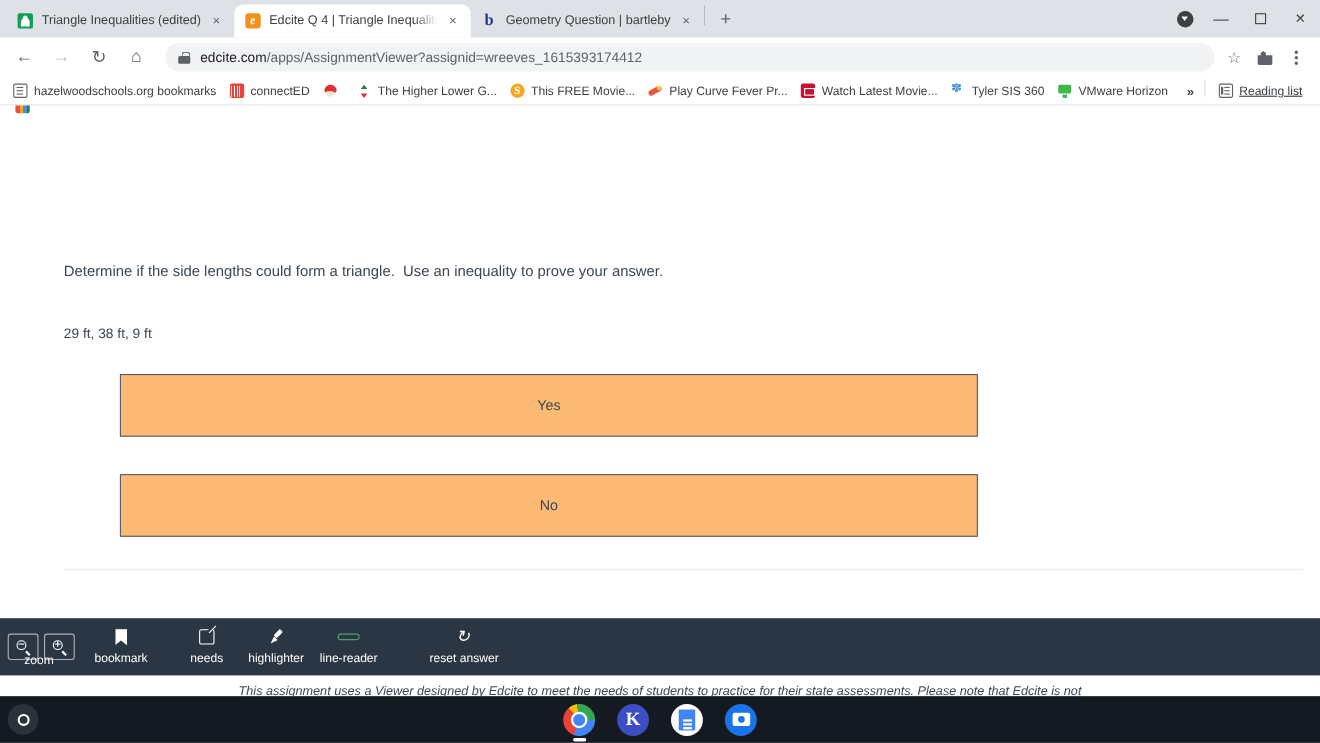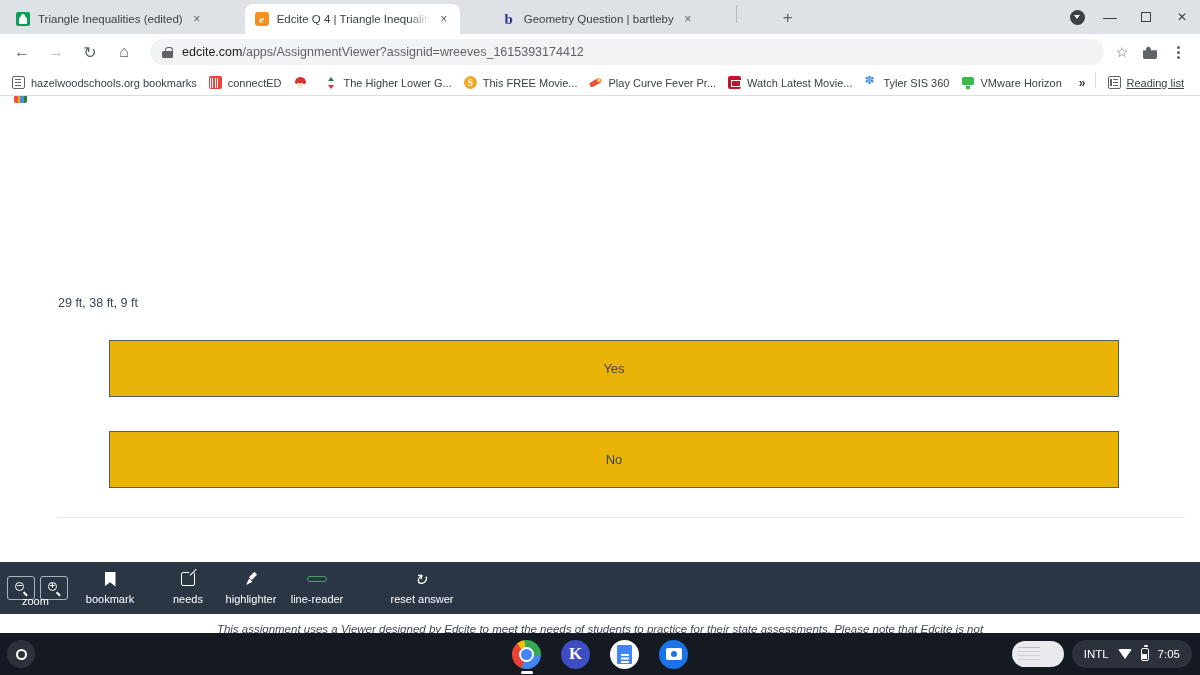--- a/index.html
+++ b/index.html
@@ -19,21 +19,20 @@
   }
 
   
   .tab-strip {
     height: 34px;
     background: #dee1e6;
     display: flex;
     align-items: flex-end;
     padding-left: 6px;
     position: relative;
-    gap: 32px;
   }
   .tab {
     height: 30px;
     display: flex;
     align-items: center;
     padding: 0 8px 0 10px;
     border-radius: 8px 8px 0 0;
     font-size: 11.5px;
     color: #3c4043;
     max-width: 215px;
@@ -335,23 +334,23 @@
     position: absolute; left: 58px; top: 143px;
     font-size: 13.5px; color: #3d4752;
     white-space: pre;
   }
   .q-sides {
     position: absolute; left: 58px; top: 200px;
     font-size: 12.5px; color: #3d4752;
   }
   .choice {
     position: absolute; left: 109px;
-    width: 1010px; height: 57px;
+    width: 780px; height: 57px;
     border: 1.3px solid #555c63;
-    background: #eab308;
+    background: #fdba74;
     display: flex; align-items: center; justify-content: center;
     font-size: 13px; color: #3d4752;
   }
   .choice-yes { top: 244px; }
   .choice-no  { top: 335px; }
   .content-divider {
     position: absolute; left: 58px; top: 421px;
     width: 1127px; height: 1px; background: #e6e8ea;
   }
 
@@ -694,20 +693,21 @@
       </div>
     </div>
   </div>
 
   <div class="page">
 
     <div class="page-clip-top">
       <span class="clip-ico"></span>
     </div>
 
+    <div class="q-text">Determine if the side lengths could form a triangle.  Use an inequality to prove your answer.</div>
     <div class="q-sides">29 ft, 38 ft, 9 ft</div>
 
     <div class="choice choice-yes">
       <span>Yes</span>
     </div>
     <div class="choice choice-no">
       <span>No</span>
     </div>
 
     <div class="content-divider"></div>
@@ -779,22 +779,13 @@
 
   <div class="shelf-apps">
     <div class="app app-chrome">
       <span class="app-indicator"></span>
     </div>
     <div class="app app-kami">K</div>
     <div class="app app-docs"></div>
     <div class="app app-camera"></div>
   </div>
 
-  <div class="shelf-right">
-    <div class="window-preview"></div>
-    <div class="tray">
-      <span>INTL</span>
-      <span class="wifi"></span>
-      <span class="battery"></span>
-      <span>7:05</span>
-    </div>
-  </div>
 </div>
 
 </body></html>

